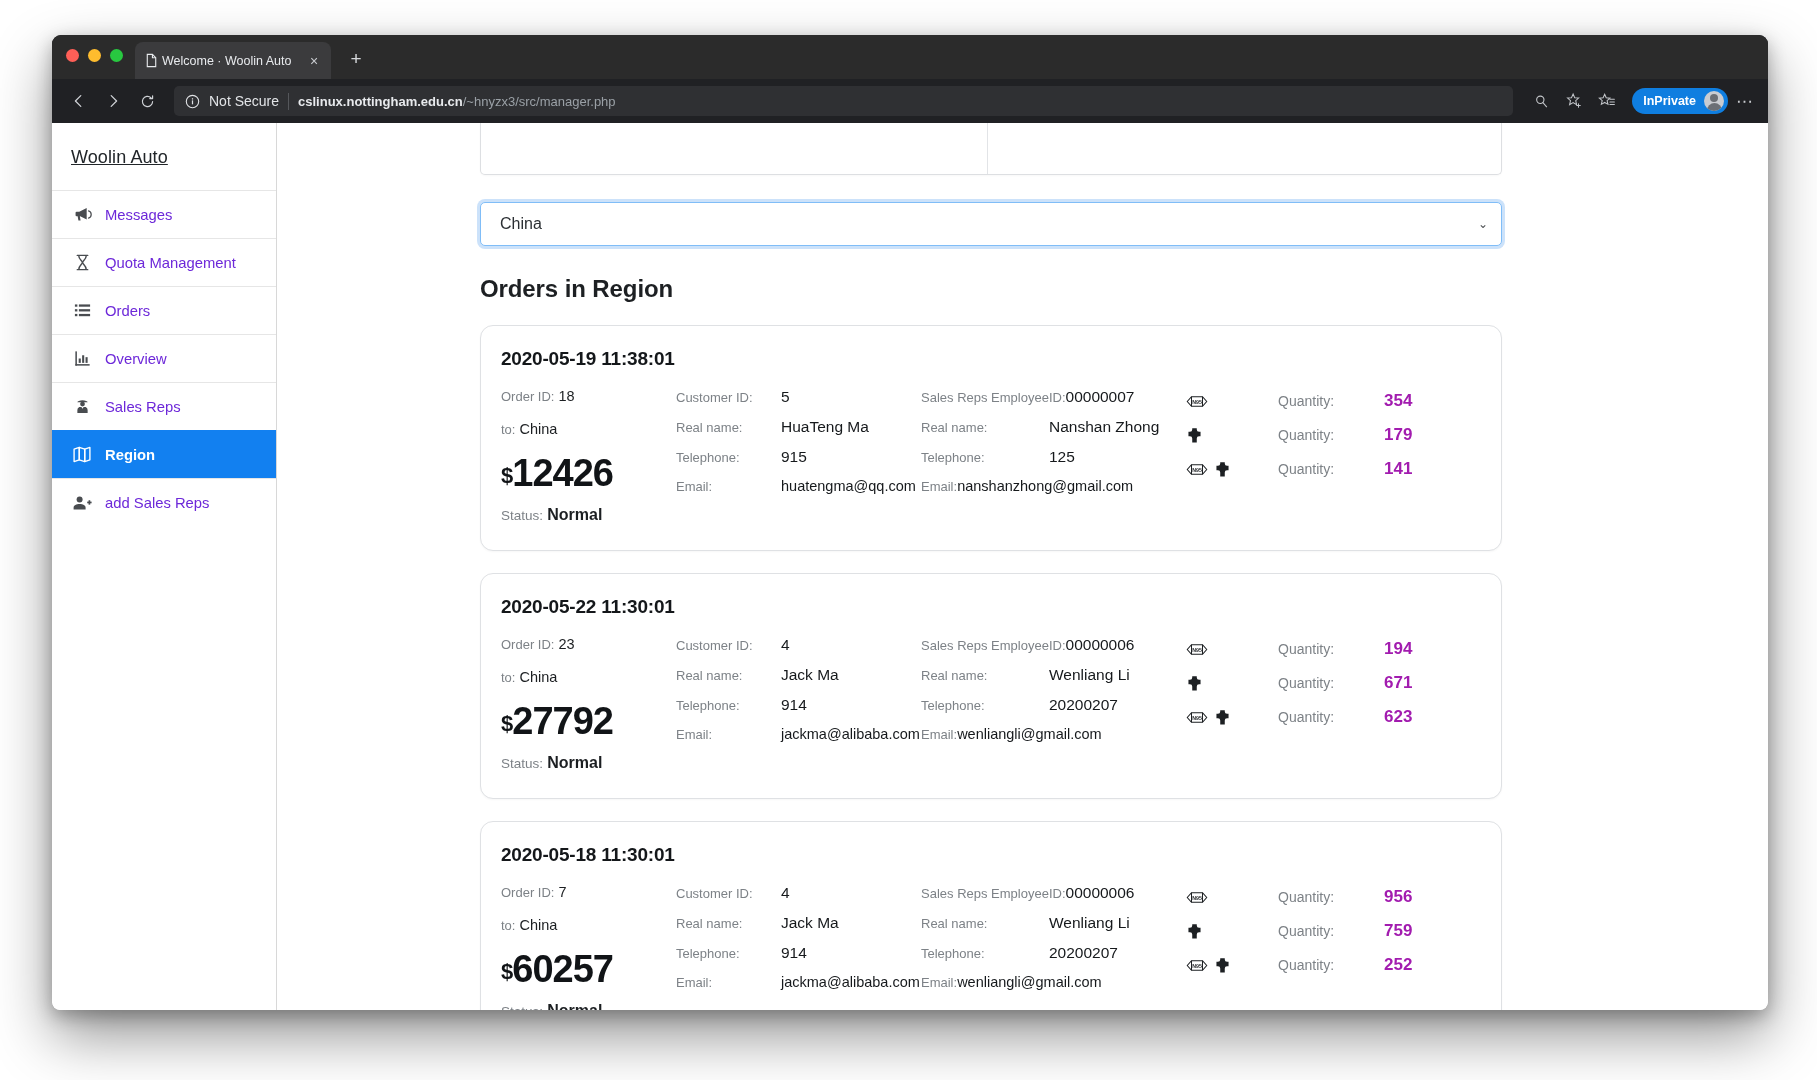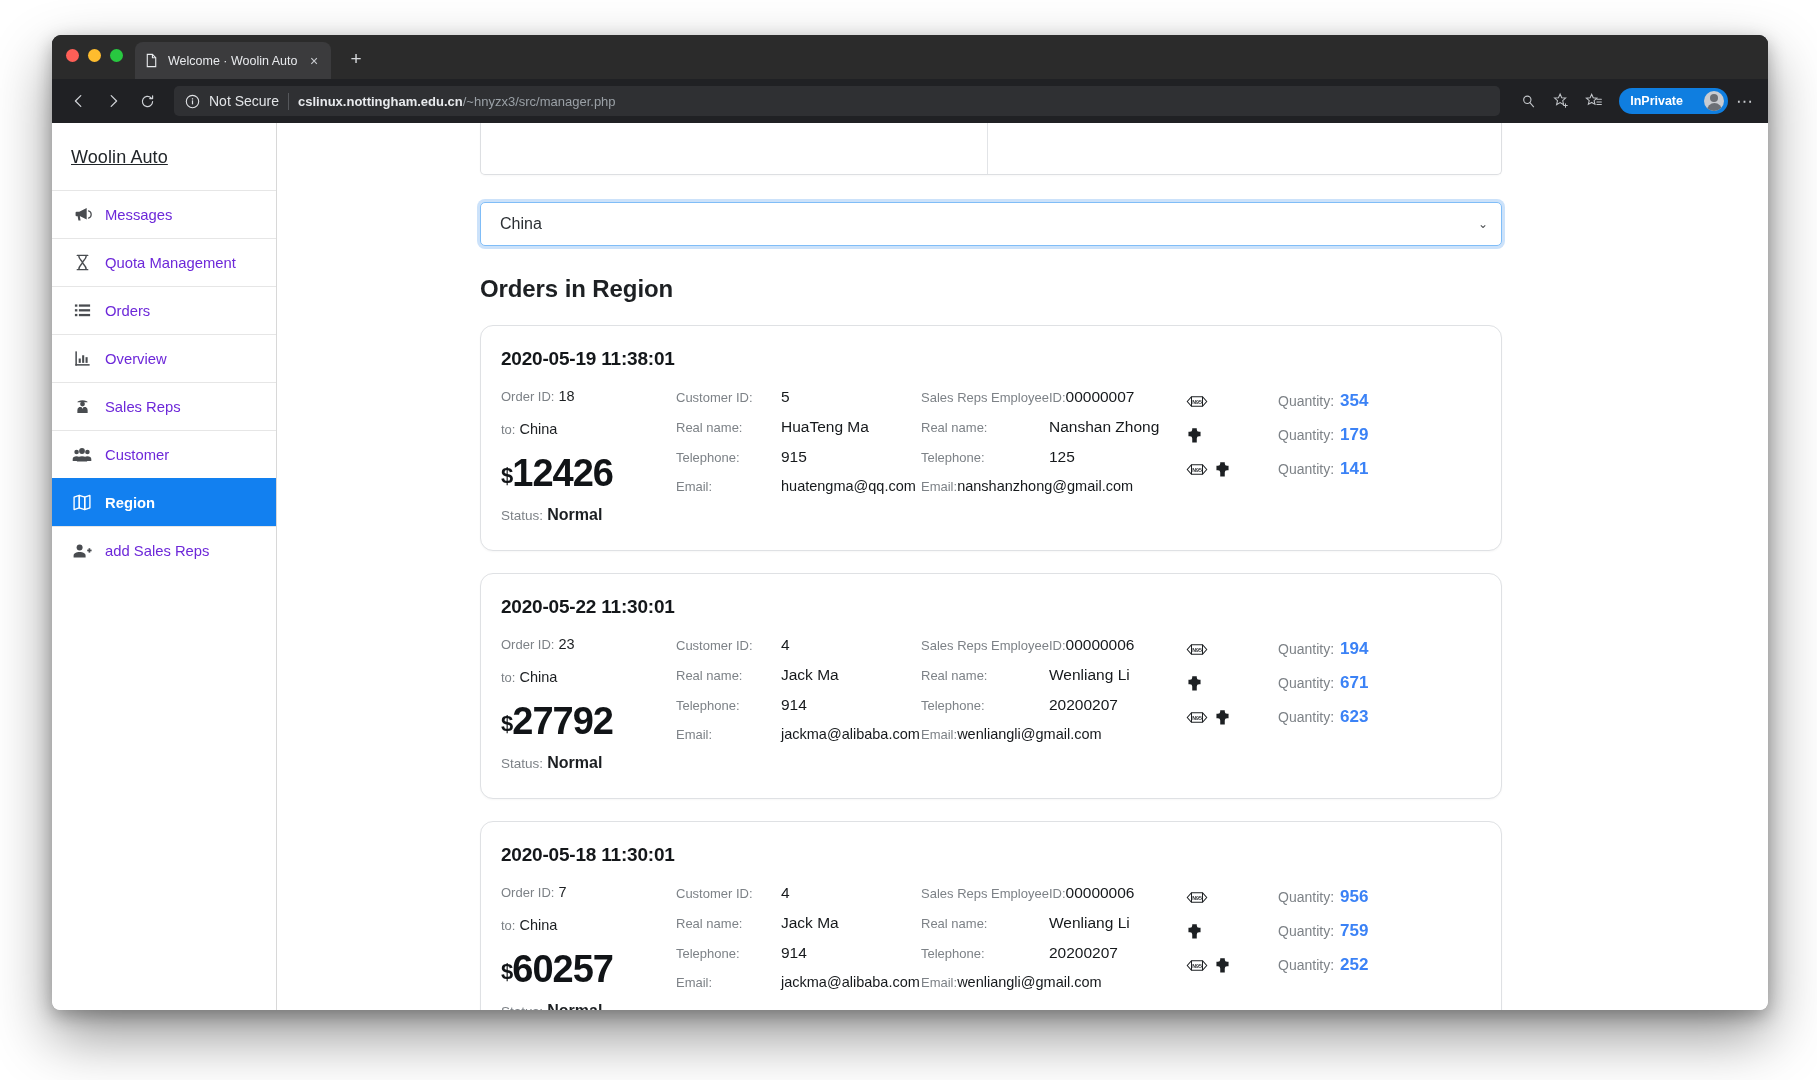--- a/index.html
+++ b/index.html
@@ -41,21 +41,21 @@
   .dot.green { background: #28c840; }
 
   .tab {
     position: absolute;
     left: 83px; bottom: 0;
     width: 196px; height: 37px;
     background: #3b3b3d;
     border-radius: 8px 8px 0 0;
     display: flex; align-items: center;
     padding: 0 9px;
-    gap: 9px;
+    gap: 3px;
   }
   .tab-favicon { width: 15px; height: 15px; flex: none; }
   .tab-title {
     color: #e8eaed;
     font-size: 12.5px;
     white-space: nowrap;
     overflow: hidden;
     flex: 1;
   }
   .tab-close {
@@ -127,21 +127,21 @@
     color: #c2c5c9;
     flex: none;
     margin-left: 3px;
   }
   .inprivate {
     background: #0f7ee0;
     border-radius: 14px;
     height: 26px;
     display: flex; align-items: center;
     padding: 0 4px 0 11px;
-    gap: 21px;
+    gap: 8px;
     margin-left: 10px;
     flex: none;
   }
   .inprivate span {
     color: #ffffff;
     font-size: 12.5px;
     font-weight: 600;
     white-space: nowrap;
   }
   .avatar-circle {
@@ -353,23 +353,24 @@
   }
   .qty-row {
     height: 22px;
     font-size: 14px;
     color: #7d8287;
     display: flex;
     align-items: center;
     gap: 6px;
   }
   .qty-row .qv {
-    color: #3b82f6;
+    color: #a21caf;
     font-size: 17px;
     font-weight: 700;
+    margin-left: 44px;
   }
 
   svg { display: block; }
 </style>
 </head>
 <body>
 
 <div class="window">
 
   <div class="tabstrip">
@@ -506,33 +507,20 @@
         <span class="ic">
           <svg width="19" height="19" viewBox="0 0 20 20" fill="currentColor">
             <path d="M4.6 5.4c0-.6 2.4-2 5.4-2s5.4 1.4 5.4 2z"></path>
             <circle cx="10" cy="7.4" r="2.5"></circle>
             <path d="M6.6 10.4 8.8 10.4 10 12.4 11.2 10.4 13.4 10.4a3.4 3.4 0 0 1 2 3.2v3.2H4.6v-3.2a3.4 3.4 0 0 1 2-3.2z"></path>
           </svg>
         </span>
         <span>Sales Reps</span>
       </div>
 
-      <div class="nav-item">
-        <span class="ic">
-          <svg width="20" height="20" viewBox="0 0 20 20" fill="currentColor">
-            <circle cx="4.6" cy="7" r="2.3"></circle>
-              <circle cx="15.4" cy="7" r="2.3"></circle>
-            <circle cx="10" cy="6" r="2.9"></circle>
-            <path d="M.7 16v-2.1c0-1.5 1.7-2.6 3.9-2.6 1 0 1.9.2 2.6.6-.8.6-1.3 1.4-1.3 2.3V16z"></path>
-            <path d="M19.3 16v-2.1c0-1.5-1.7-2.6-3.9-2.6-1 0-1.9.2-2.6.6.8.6 1.3 1.4 1.3 2.3V16z"></path>
-            <path d="M4.9 16.6v-2.3c0-1.8 2.3-3 5.1-3s5.1 1.2 5.1 3v2.3z"></path>
-          </svg>
-        </span>
-        <span>Customer</span>
-      </div>
 
       <div class="nav-item active">
         <span class="ic">
           <svg width="21" height="21" viewBox="0 0 22 22" fill="none" stroke="currentColor" stroke-width="1.5" stroke-linejoin="round">
             <path d="M2.3 5.2 8 3.2v13.6L2.3 18.8z"></path>
             <path d="M8 3.2 14 5.2v13.6L8 16.8z"></path>
             <path d="M14 5.2 19.7 3.2v13.6L14 18.8z"></path>
           </svg>
         </span>
         <span>Region</span>

